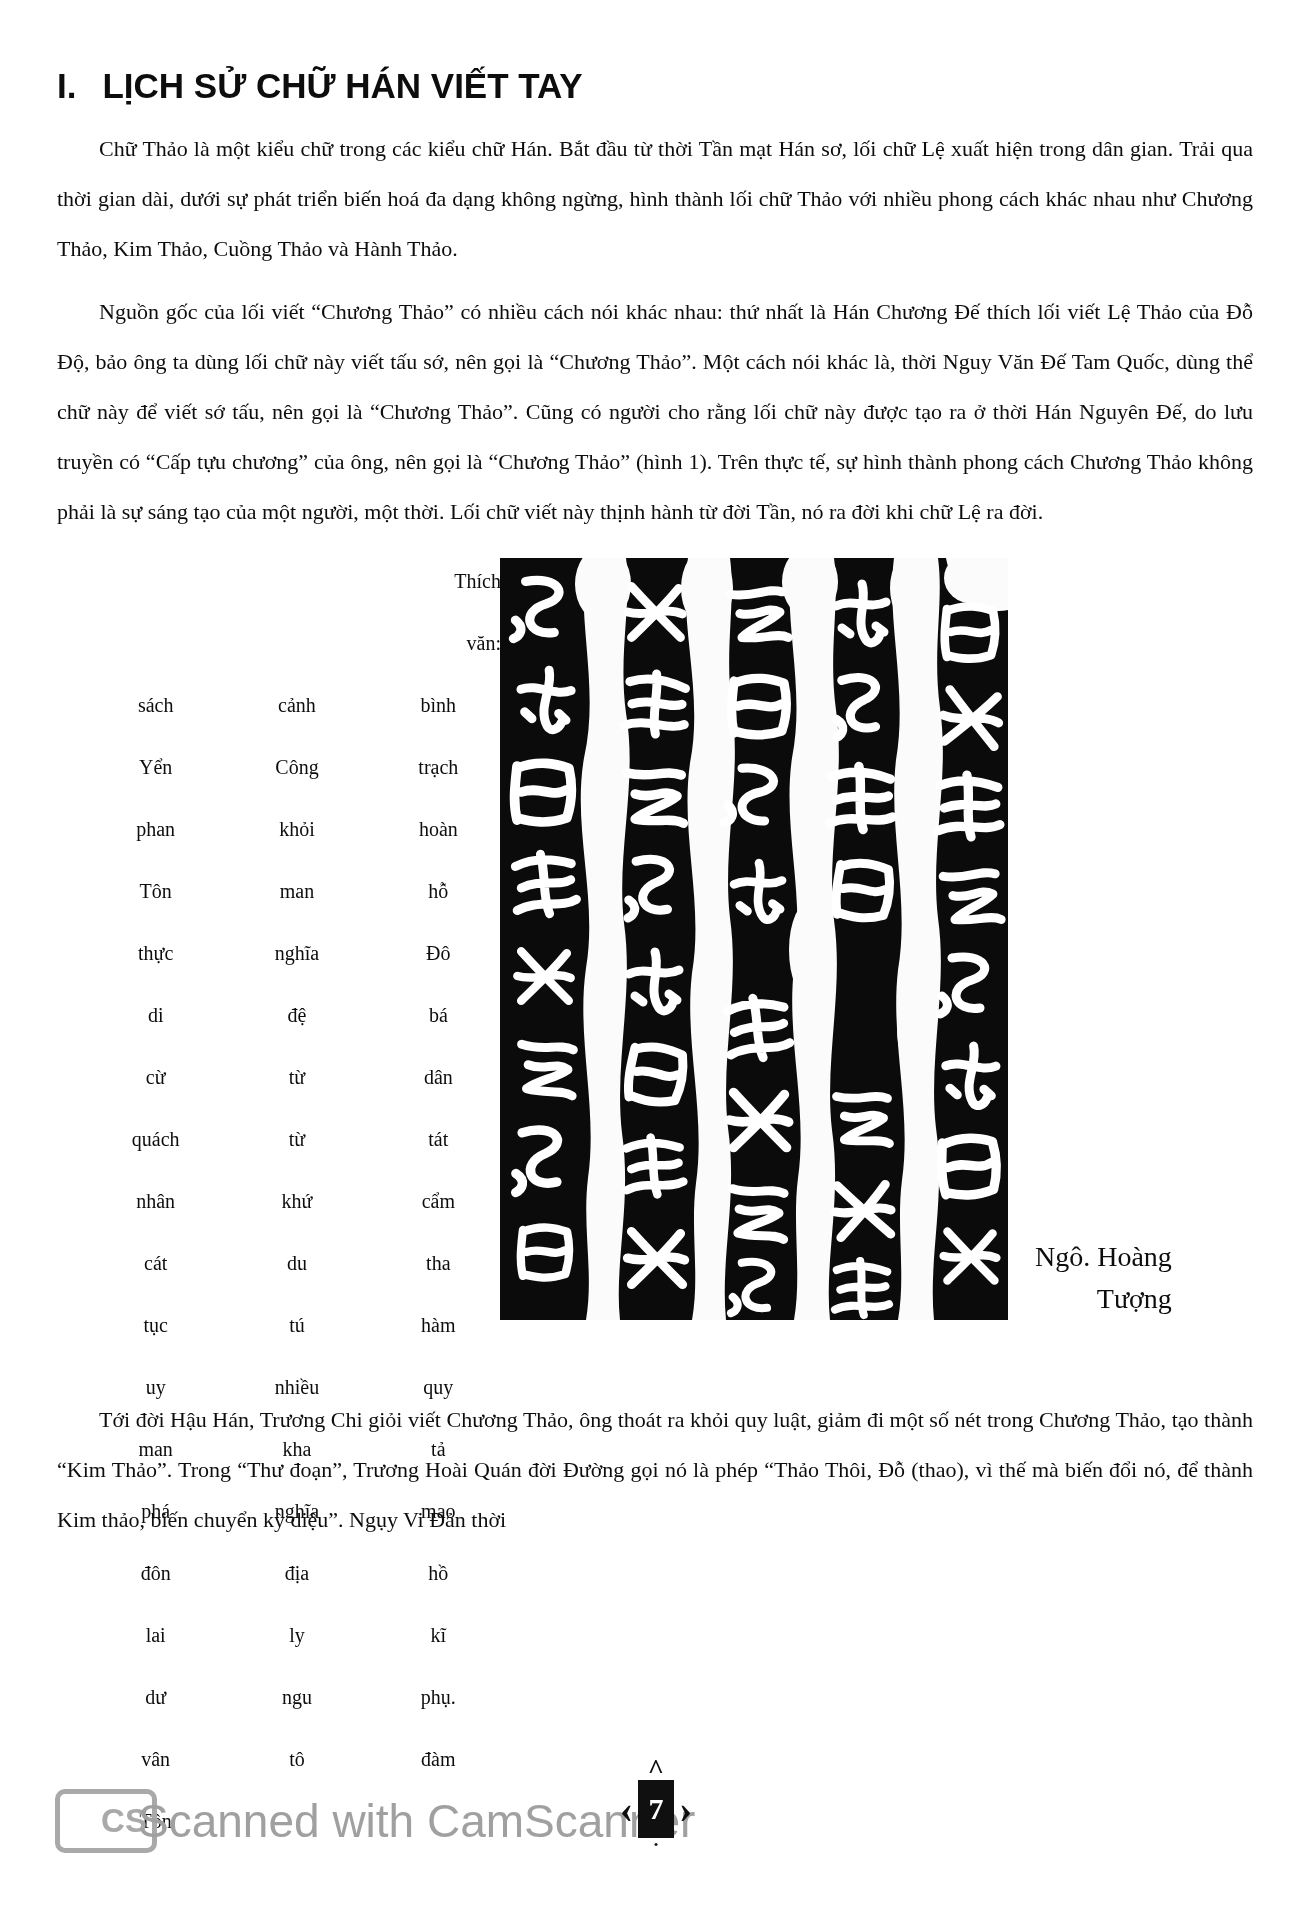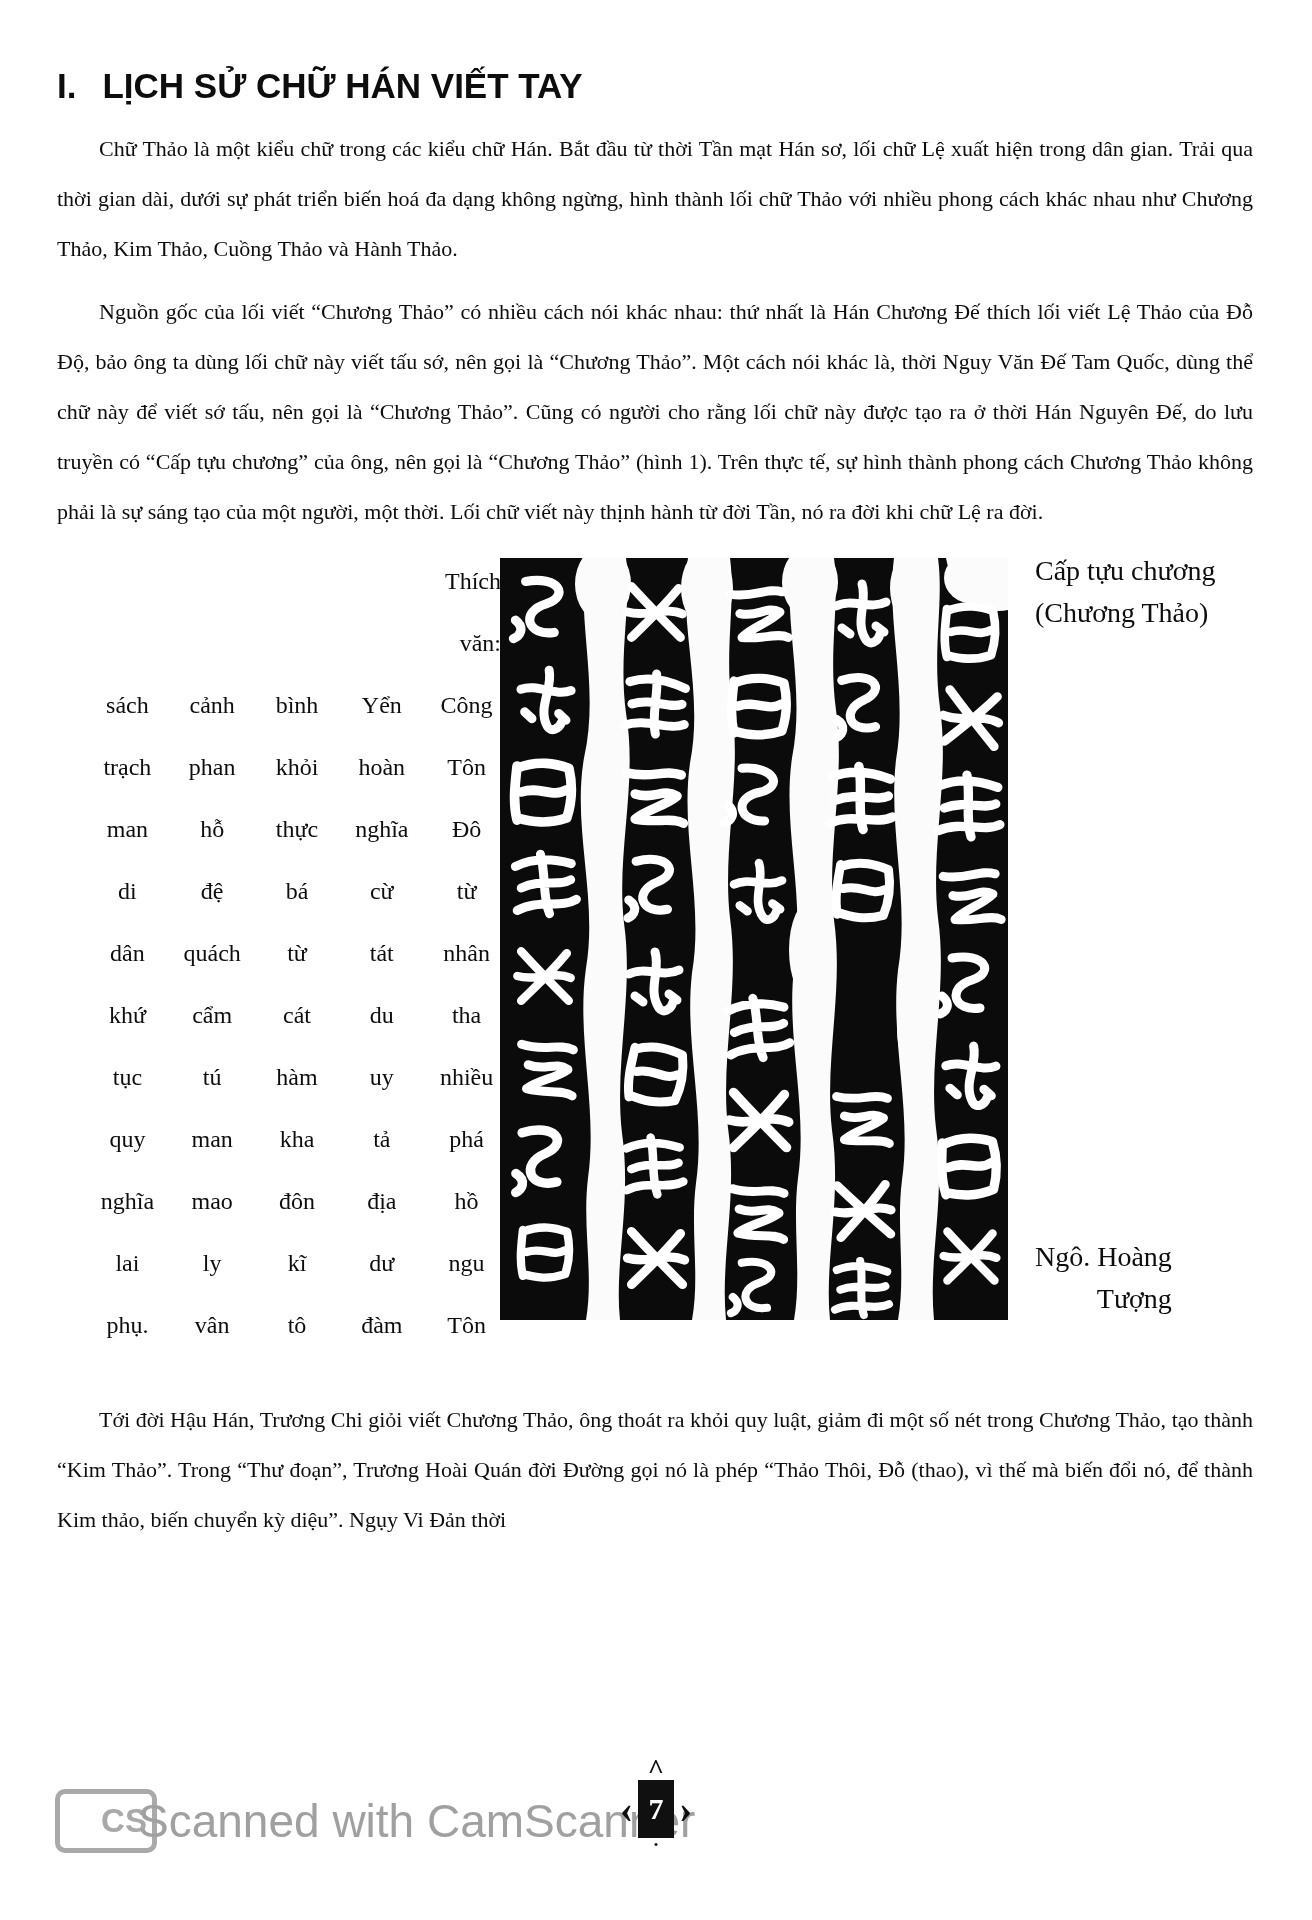--- a/index.html
+++ b/index.html
@@ -19,23 +19,23 @@
 
   p.body-par {
     font-size:22px; line-height:50px; text-align:justify;
     text-indent:42px; margin:0 0 13px 0;
   }
 
   .figure-area { position:relative; height:845px; margin-top:4px; }
 
   .transcription-grid {
     position:absolute; left:28px; top:0; width:424px;
-    display:grid; grid-template-columns:repeat(5,1fr);
+    display:grid; grid-template-columns:repeat(3,1fr);
     grid-auto-rows:62px; align-items:center; justify-items:center;
-    font-size:24px;
+    font-size:20px;
   }
   .grid-cell { white-space:nowrap; }
   .header-cell { grid-column:1 / -1; justify-self:end; padding-right:8px; }
 
   .rubbing { position:absolute; left:443px; top:8px; width:508px; height:762px; display:block; }
 
   .fig-label-tr { position:absolute; left:978px; top:0px;  font-size:28px; line-height:42px; }
   .fig-label-br { position:absolute; left:978px; top:686px; font-size:28px; line-height:42px;text-align:right; }
 
   .fig-caption {
@@ -222,24 +222,20 @@
         <use href="#c3" transform="translate(471,160) rotate(6)"></use>
         <use href="#c1" transform="translate(469,248) scale(1.03)"></use>
         <use href="#c5" transform="translate(471,338) rotate(-5)"></use>
         <use href="#c2" transform="translate(470,428) scale(1.0)"></use>
         <use href="#c4" transform="translate(471,518) rotate(5)"></use>
         <use href="#c6" transform="translate(469,608) scale(1.04) rotate(-4)"></use>
         <use href="#c3" transform="translate(470,698) scale(0.94)"></use>
       </g>
     </svg>
 
-    <div class="fig-label-tr">
-      <div>Cấp tựu chương</div>
-      <div>(Chương Thảo)</div>
-    </div>
 
     <div class="fig-label-br">
       <div>Ngô. Hoàng</div>
       <div>Tượng</div>
     </div>
 
   </div>
 
   <p class="body-par">Tới đời Hậu Hán, Trương Chi giỏi viết Chương Thảo, ông thoát ra khỏi quy luật, giảm đi một số nét trong Chương Thảo, tạo thành “Kim Thảo”. Trong “Thư đoạn”, Trương Hoài Quán đời Đường gọi nó là phép “Thảo Thôi, Đỗ (thao), vì thế mà biến đổi nó, để thành Kim thảo, biến chuyển kỳ diệu”. Ngụy Vi Đản thời</p>
 

